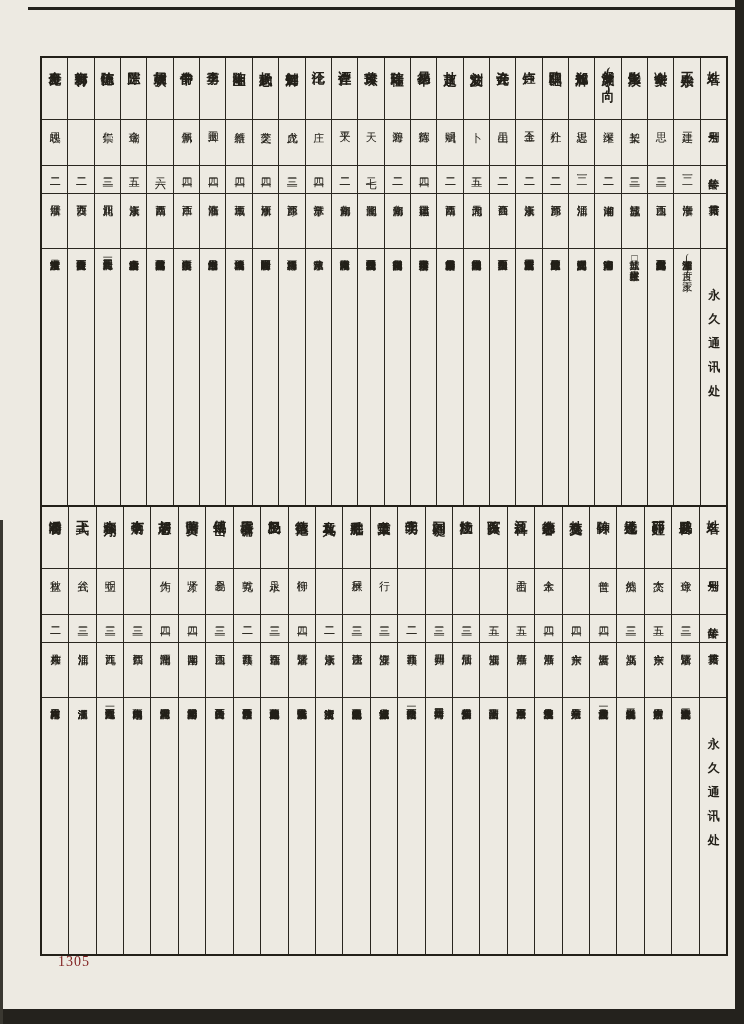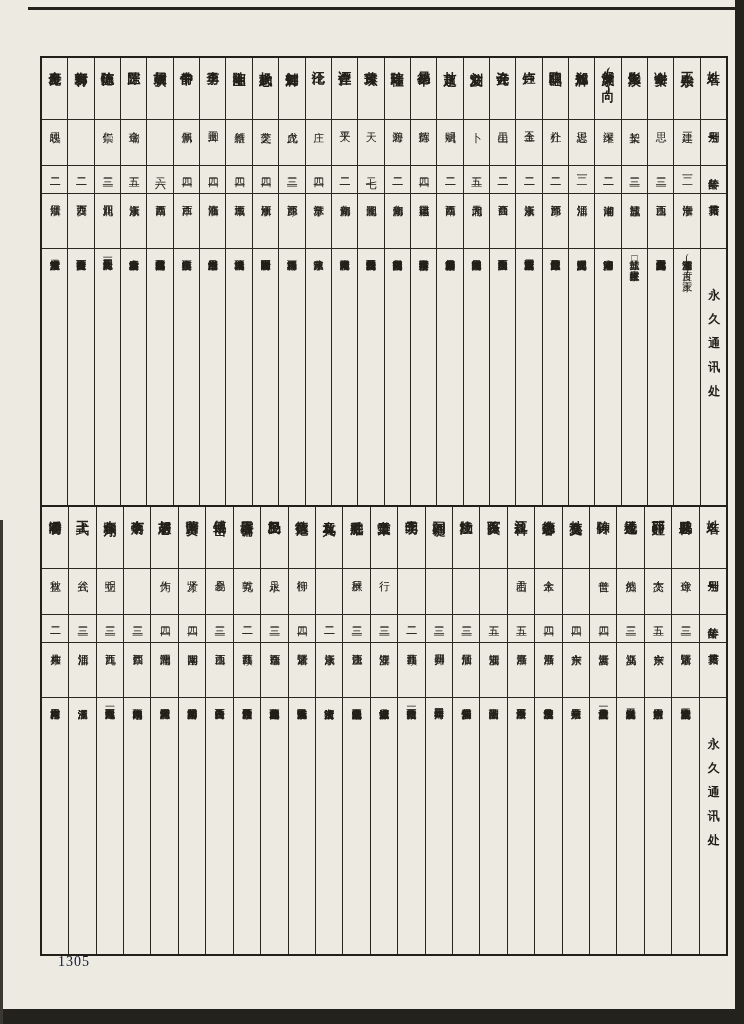--- a/index.html
+++ b/index.html
@@ -45,21 +45,21 @@
   }
   .c-name .vt{font-size:13px;font-weight:700;letter-spacing:1px;}
   .c-alias .vt{font-size:11px;}
   .c-age .vt{font-size:11px;}
   .c-native .vt{font-size:10.5px;}
   .c-addr .vt{font-size:10px;line-height:1.15;}
   .hdr .vt{font-weight:700;}
   .hdr .c-addr .vt{letter-spacing:24px;padding-top:26px;font-size:12px;}
   .pageno{
     position:absolute;left:58px;top:954px;
-    font-size:14px;color:#0f172a;letter-spacing:1px;font-family:Liberation Serif, serif;
+    font-size:14px;color:#7f1d1d;letter-spacing:1px;font-family:Liberation Serif, serif;
   }
 </style>
 </head>
 <body>
 
 <div class="paper">
   <div class="table">
     <section class="block top">
         <div class="col hdr">
           <div class="cell c-name">

